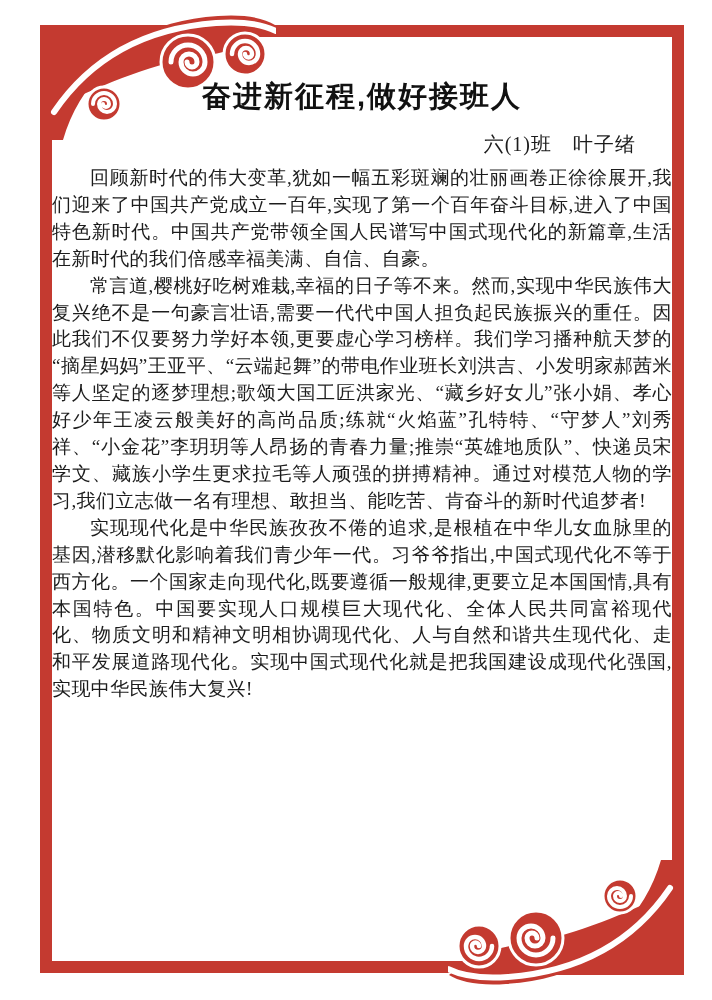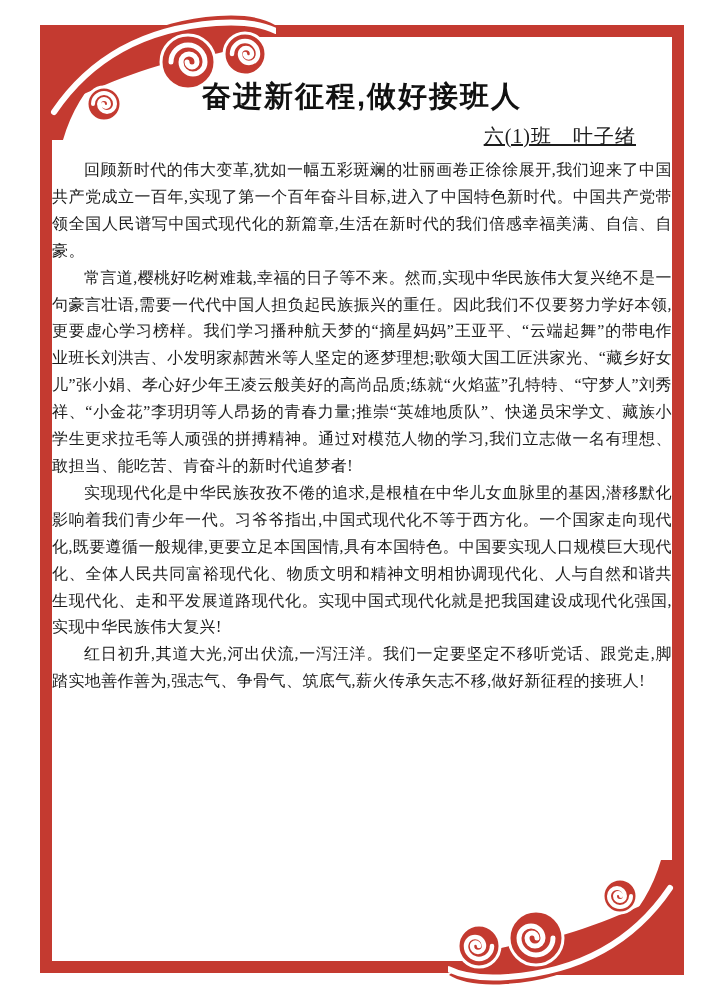--- a/index.html
+++ b/index.html
@@ -46,32 +46,31 @@
     margin:40px 0 0 0;
     text-align:center;
     font-family:"Liberation Sans","DejaVu Sans",sans-serif;
     font-weight:700;
     font-size:29px;
     line-height:38px;
     letter-spacing:2px;
     color:#111;
   }
   .byline{
-    margin-top:6px;
+    margin-top:14px;
     text-align:right;
     padding-right:36px;
     font-size:20px;
     line-height:31px;
     letter-spacing:1px;
-    text-decoration:underline;
   }
   .essay{ margin-top:5px; }
   .essay p{
     margin:0;
-    font-size:16px;
+    font-size:19px;
     line-height:26.9px;
     text-align:justify;
     text-align-last:left;
     text-indent:2em;
     letter-spacing:0.4px;
   }
 </style>
 </head>
 <body>
 
@@ -107,17 +106,16 @@
     </svg>
   </div>
 
   <div class="content">
     <h1 class="title">奋进新征程,做好接班人</h1>
     <div class="byline">六(1)班　叶子绪</div>
     <div class="essay">
       <p>回顾新时代的伟大变革,犹如一幅五彩斑斓的壮丽画卷正徐徐展开,我们迎来了中国共产党成立一百年,实现了第一个百年奋斗目标,进入了中国特色新时代。中国共产党带领全国人民谱写中国式现代化的新篇章,生活在新时代的我们倍感幸福美满、自信、自豪。</p>
       <p>常言道,樱桃好吃树难栽,幸福的日子等不来。然而,实现中华民族伟大复兴绝不是一句豪言壮语,需要一代代中国人担负起民族振兴的重任。因此我们不仅要努力学好本领,更要虚心学习榜样。我们学习播种航天梦的“摘星妈妈”王亚平、“云端起舞”的带电作业班长刘洪吉、小发明家郝茜米等人坚定的逐梦理想;歌颂大国工匠洪家光、“藏乡好女儿”张小娟、孝心好少年王凌云般美好的高尚品质;练就“火焰蓝”孔特特、“守梦人”刘秀祥、“小金花”李玥玥等人昂扬的青春力量;推崇“英雄地质队”、快递员宋学文、藏族小学生更求拉毛等人顽强的拼搏精神。通过对模范人物的学习,我们立志做一名有理想、敢担当、能吃苦、肯奋斗的新时代追梦者!</p>
       <p>实现现代化是中华民族孜孜不倦的追求,是根植在中华儿女血脉里的基因,潜移默化影响着我们青少年一代。习爷爷指出,中国式现代化不等于西方化。一个国家走向现代化,既要遵循一般规律,更要立足本国国情,具有本国特色。中国要实现人口规模巨大现代化、全体人民共同富裕现代化、物质文明和精神文明相协调现代化、人与自然和谐共生现代化、走和平发展道路现代化。实现中国式现代化就是把我国建设成现代化强国,实现中华民族伟大复兴!</p>
-      <p>红日初升,其道大光,河出伏流,一泻汪洋。我们一定要坚定不移听党话、跟党走,脚踏实地善作善为,强志气、争骨气、筑底气,薪火传承矢志不移,做好新征程的接班人!</p>
     </div>
   </div>
 
 </div>
 
 </body></html>

